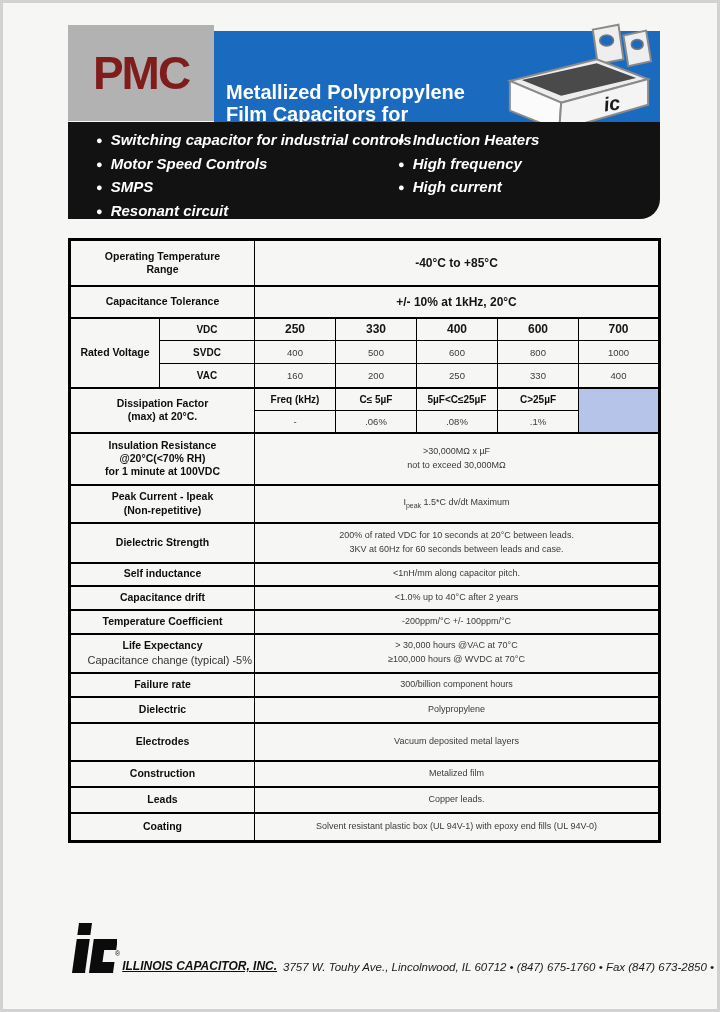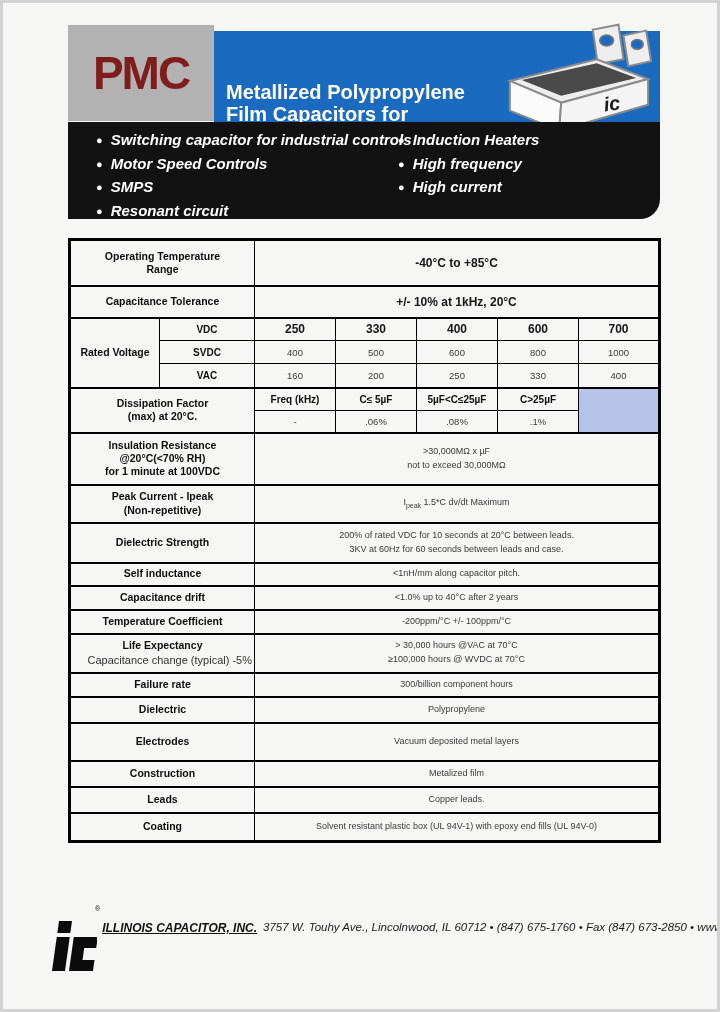--- a/index.html
+++ b/index.html
@@ -44,21 +44,21 @@
   .spec-table tr.major > td { border-top-width:2.4px; }
   .lab  { font-weight:bold; font-size:10.5px; line-height:1.25; color:#0e0e0e; }
   .lab .small-sub { font-weight:normal; font-size:11px; color:#333; margin-top:2px;text-align:right; }
   .hdr  { font-weight:bold; font-size:10px; color:#0e0e0e; }
   .vb   { font-weight:bold; font-size:12px; color:#151515; }
   .v    { font-size:9.5px; color:#3a3a3a; }
   .vsm  { font-size:9px; color:#3a3a3a; line-height:1.55;margin-top:44px; }
   .hl-cell { background:var(--highlight_blue); }
   sub.pk { font-size:7px; }
   
-  .footer { position:absolute; left:48px; top:918px; width:600px; height:52px; display:flex; align-items:flex-start; }
+  .footer { position:absolute; left:68px; top:918px; width:600px; height:52px; display:flex; align-items:flex-end; }
   .ic-logo { width:46px; height:50px; flex:0 0 auto; }
   .reg { font-size:7px; vertical-align:top; position:relative; top:-16px; left:-2px; }
   .company { font-weight:bold; font-style:italic; font-size:12px; text-decoration:underline; margin-right:6px; white-space:nowrap; }
   .address { font-style:italic; font-size:11.5px; color:#1a1a1a; white-space:nowrap; }
 </style>
 </head>
 <body>
 
 <div class="page">
 

